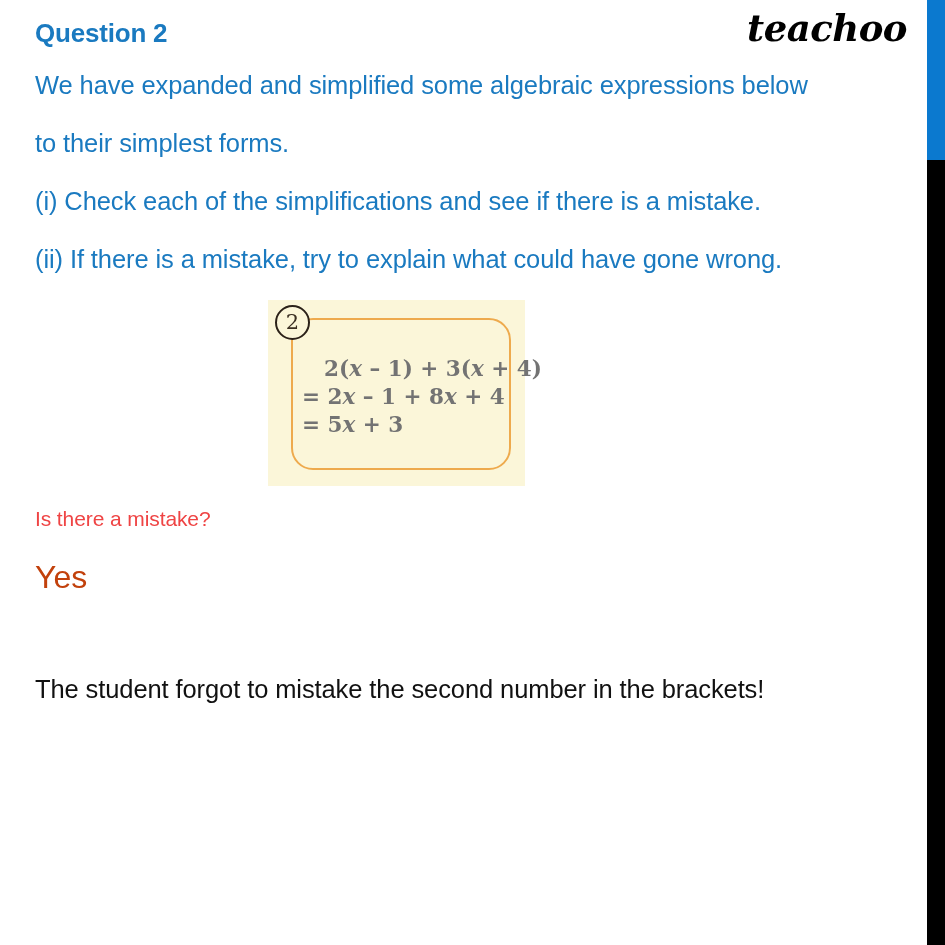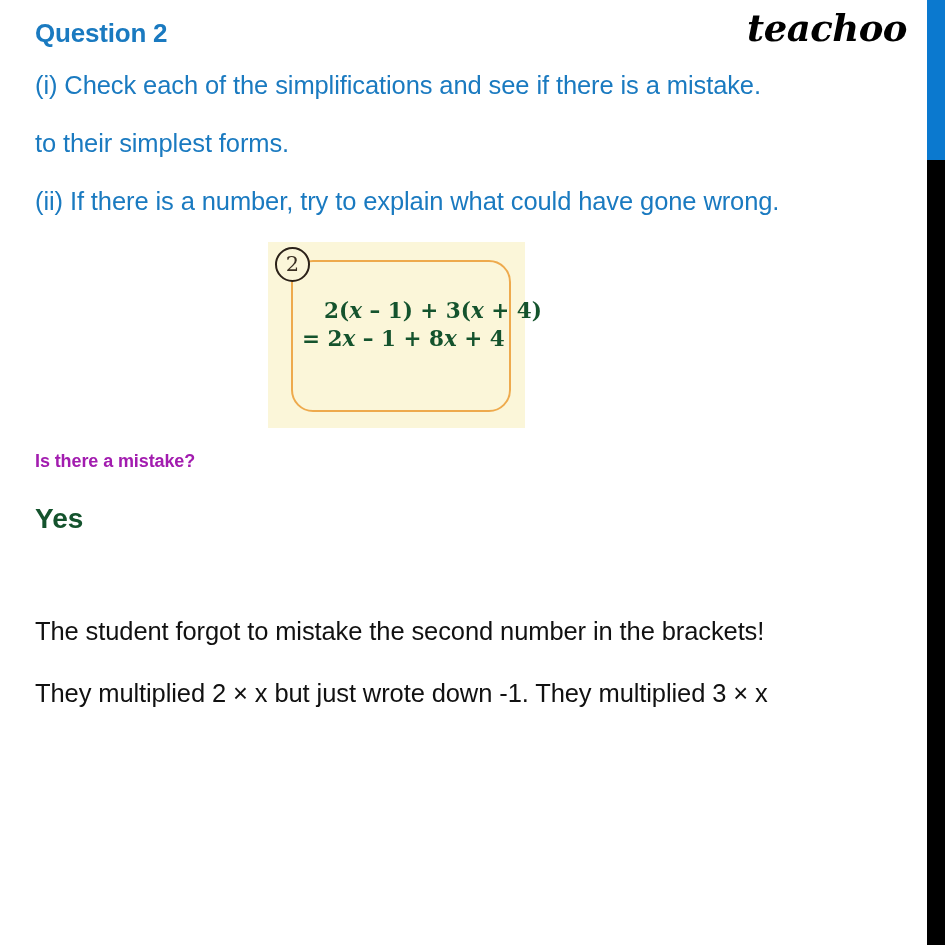--- a/index.html
+++ b/index.html
@@ -124,44 +124,44 @@
     font-family: "DejaVu Serif", serif;
     font-size: 21px;
     line-height: 31px;
     text-align: center;
     z-index: 3;
   }
   .math-lines {
     position: absolute;
     left: 34px;
     top: 55px;
-    color: #14532d;
+    color: #737373;
     font-family: "DejaVu Serif", serif;
     font-size: 21.5px;
     font-weight: bold;
     line-height: 28px;
     white-space: nowrap;
     z-index: 2;
   }
   .math-lines .ln1 { padding-left: 22px; }
   .math-lines i { font-style: italic; }
 
   
   .sec-head {
-    color: #a21caf;
-    font-size: 18px;
-    font-weight: bold;
+    color: #ef4444;
+    font-size: 21px;
+    font-weight: normal;
     line-height: 58px;
     white-space: nowrap;
     letter-spacing: -0.1px;
   }
   .sec-ans {
-    color: #14532d;
-    font-size: 28px;
-    font-weight: bold;
+    color: #c2410c;
+    font-size: 32px;
+    font-weight: normal;
     line-height: 58px;
     white-space: nowrap;
   }
   .black-line {
     color: #111111;
     font-size: 25.5px;
     line-height: 62px;
     white-space: nowrap;
     letter-spacing: -0.1px;
   }
@@ -172,42 +172,43 @@
 
 <div id="page">
 
   <div id="content">
 
     <div class="header-row">
       <div class="q-title">Question 2</div>
       <div class="brand-logo">teachoo</div>
     </div>
 
+    <div class="blue-line">We have expanded and simplified some algebraic expressions below</div>
+    <div class="blue-line">to their simplest forms.</div>
     <div class="blue-line">(i) Check each of the simplifications and see if there is a mistake.</div>
-    <div class="blue-line">to their simplest forms.</div>
-    <div class="blue-line">(ii) If there is a number, try to explain what could have gone wrong.</div>
+    <div class="blue-line">(ii) If there is a mistake, try to explain what could have gone wrong.</div>
 
     <div class="figure-wrap">
       <div class="math-card">
         <div class="math-rrect"></div>
         <div class="math-badge">2</div>
         <div class="math-lines">
           <div class="ln1"><span>2(</span><i>x</i><span> – 1) + 3(</span><i>x</i><span> + 4)</span></div>
           <div><span>= 2</span><i>x</i><span> – 1 + 8</span><i>x</i><span> + 4</span></div>
+          <div><span>= 5</span><i>x</i><span> + 3</span></div>
         </div>
       </div>
     </div>
 
     <div class="sec-head">Is there a mistake?</div>
     <div class="sec-ans">Yes</div>
 
     <div class="gap-block"></div>
 
     <div class="black-line">The student forgot to mistake the second number in the brackets!</div>
-    <div class="black-line">They multiplied 2 × x but just wrote down -1. They multiplied 3 × x</div>
 
   </div>
 
   <div id="scroll-track">
     <div id="scroll-thumb"></div>
   </div>
 
 </div>
 
 </body></html>

